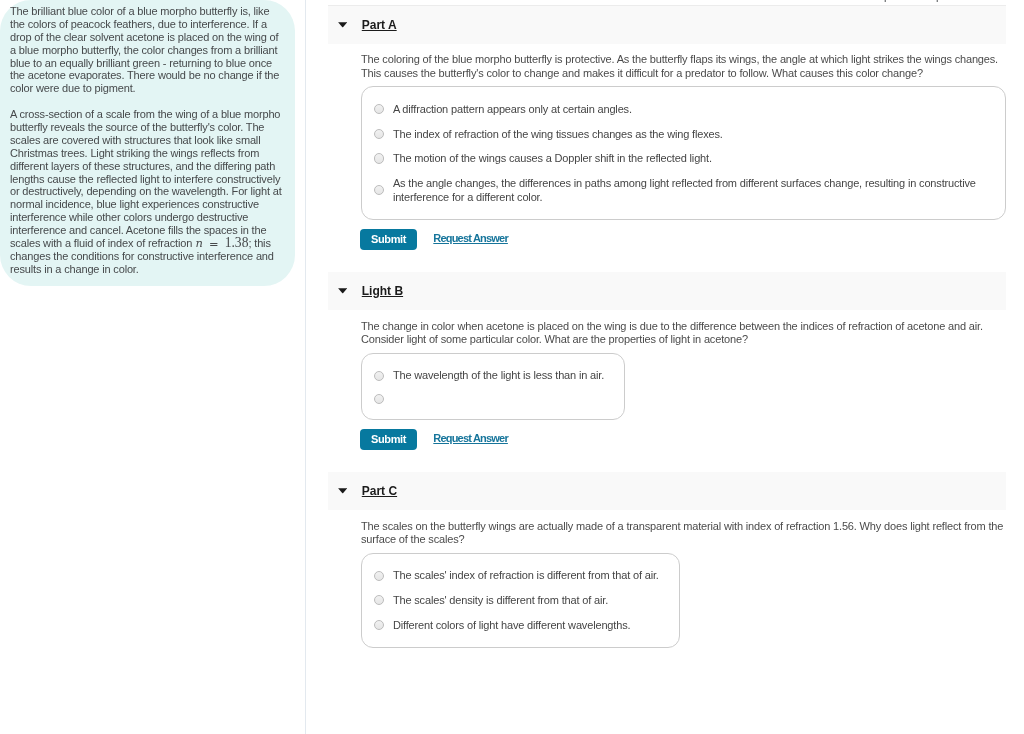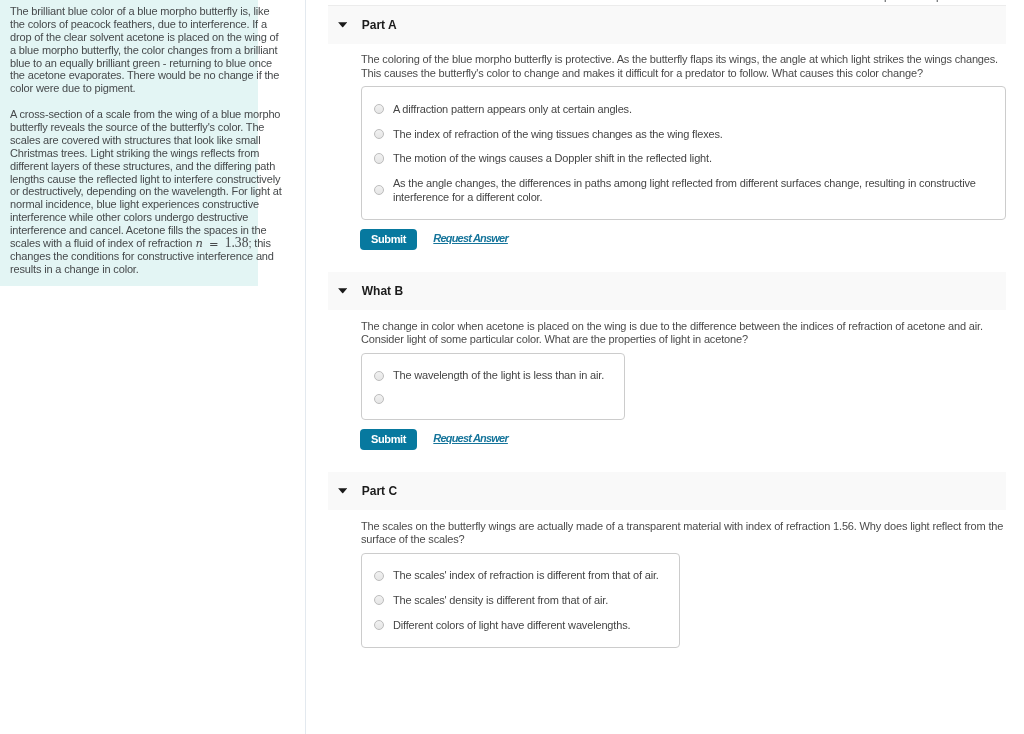--- a/index.html
+++ b/index.html
@@ -7,23 +7,23 @@
   body {
     width:1024px; height:734px; overflow:hidden;
     background:#ffffff;
     font-family:"Liberation Sans", sans-serif;
     -webkit-font-smoothing:antialiased;
   }
   .page { position:relative; width:1024px; height:734px; will-change:transform; }
 
   
   .leftpane {
-    position:absolute; left:0; top:0; width:258px; height:286px;
+    position:absolute; left:0; top:0; width:295px; height:286px;
     background:#e3f5f4;
-    padding:0; box-sizing:border-box;
+    padding:0; box-sizing:border-box;border-radius:31px;
   }
   .leftpane .inner { padding:5px 0 10px 10px; width:274px; }
   .leftpane p {
     margin:0 0 13px 0;
     width:274px;
     font-size:11px; line-height:12.87px;
     letter-spacing:-0.16px;
     color:#46494b;
   }
   .mathn { font-family:"DejaVu Serif", serif; font-style:italic; font-size:11.5px;
@@ -57,30 +57,30 @@
     box-sizing:border-box;
   }
   .caret {
     width:9.4px; height:12px; margin-right:14.7px;
     display:flex; align-items:center; justify-content:center;
     flex:0 0 auto;
   }
   .caret svg { display:block; }
   .part:first-child .part-header { border-top:1px solid #ececec; height:38.8px; }
   .part-title {
-    font-size:12px; font-weight:bold; color:#1c1c1c;
+    font-size:12px; font-weight:bold; color:#1c1c1c;text-decoration:underline;
   }
   .part-body { padding:0 0 0 33.5px; }
   .qtext {
     font-size:11px; line-height:13.7px; color:#4b4b4b;
     letter-spacing:-0.16px;
     margin:0; padding-top:9.2px; width:650px;
   }
   .choices {
-    border:1px solid #cccccc; border-radius:4px;
+    border:1px solid #cccccc; border-radius:12px;
     margin-top:6px;
     padding:10px 20px 9px 11.7px;
     display:inline-block;
     box-sizing:content-box;
     background:#ffffff;
   }
   .choice { display:flex; align-items:center; padding:5.5px 0; }
   .radio {
     width:8.2px; height:8.2px; border-radius:50%;
     border:1px solid #bcbcbc;
@@ -104,21 +104,20 @@
     cursor:pointer;
     display:inline-block; text-align:center;
   }
   .request {
     margin-left:16.3px; font-size:11px; font-weight:bold;
     letter-spacing:-0.8px; line-height:12px;
     position:relative; top:-1.2px;
     color:#16759b; text-decoration:underline; text-underline-offset:0.5px;
     text-decoration-thickness:1px;
     cursor:pointer;
-    font-style:italic;
   }
 </style>
 </head>
 <body>
 
 <div class="page">
 
   <div class="leftpane">
     <div class="inner">
       <p>The brilliant blue color of a blue morpho butterfly is, like the colors of peacock feathers, due to interference. If a drop of the clear solvent acetone is placed on the wing of a blue morpho butterfly, the color changes from a brilliant blue to an equally brilliant green - returning to blue once the acetone evaporates. There would be no change if the color were due to pigment.</p>
@@ -170,21 +169,21 @@
     </div>
   </div>
 
   <div class="part">
     <div class="part-header">
       <span class="caret">
         <svg width="9.4" height="5.6" viewBox="0 0 94 56">
               <path d="M1 2 L93 2 L52 50 Q47 55 42 50 Z" fill="#1a1a1a"></path>
             </svg>
       </span>
-      <span class="part-title">What B</span>
+      <span class="part-title">Light B</span>
     </div>
     <div class="part-body">
       <p class="qtext">The change in color when acetone is placed on the wing is due to the difference between the indices of refraction of acetone and air. Consider light of some particular color. What are the properties of light in acetone?</p>
       <div class="choices">
 
 
   <div class="choice">
     <span class="radio"></span>
     <span class="choice-label">The wavelength of the light is less than in air.</span>
   </div>

